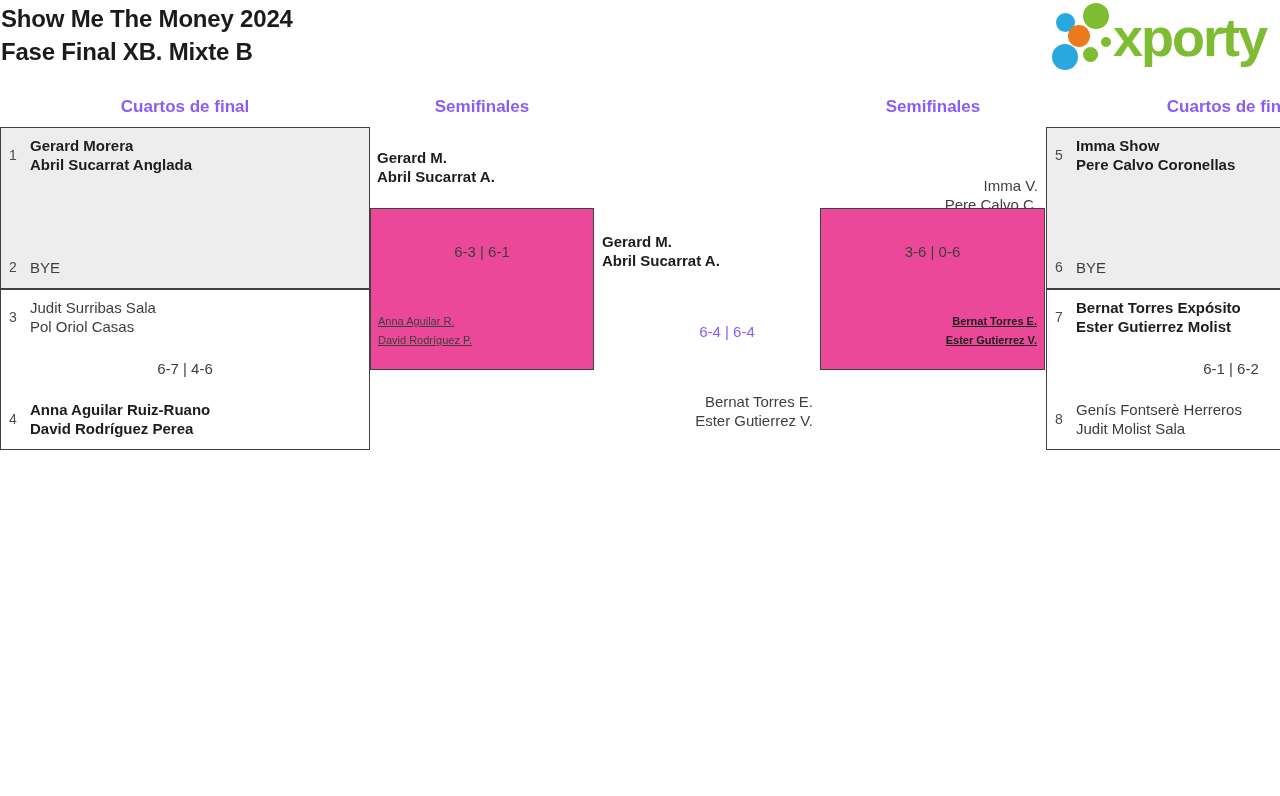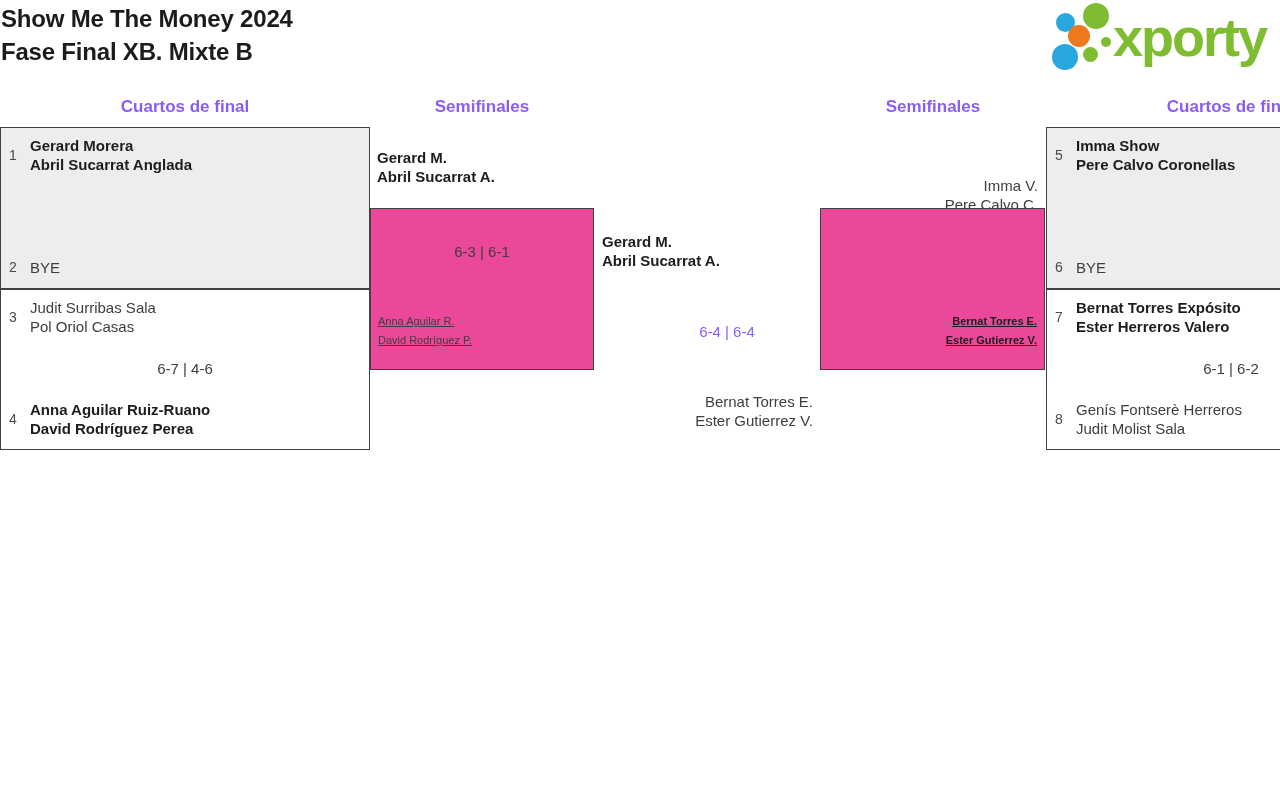--- a/index.html
+++ b/index.html
@@ -131,20 +131,21 @@
   <div class="float-names loser ta-r" style="right:467px;top:392px;">
     <div>Bernat Torres E.</div>
     <div>Ester Gutierrez V.</div>
   </div>
 
   <div class="float-names loser ta-r" style="right:242px;top:148px;margin-top:28px;">
     <div>Imma V.</div>
     <div>Pere Calvo C.</div>
   </div>
   <div class="sf-box" style="left:820px;top:208px;width:225px;height:162px;">
+    <div class="sf-score">3-6 | 0-6</div>
     <div class="sf-team winner ta-r" style="right:7px;">
       <div>Bernat Torres E.</div>
       <div>Ester Gutierrez V.</div>
     </div>
   </div>
 
   <div class="box seeded" style="left:1046px;top:127px;width:370px;height:162px;">
     <div class="team">
       <div class="seed">5</div>
       <div class="names winner">
@@ -158,21 +159,21 @@
         <div>BYE</div>
       </div>
     </div>
   </div>
 
   <div class="box" style="left:1046px;top:289px;width:370px;height:161px;">
     <div class="team">
       <div class="seed">7</div>
       <div class="names winner">
         <div>Bernat Torres Expósito</div>
-        <div>Ester Herreros Valero</div>
+        <div>Ester Gutierrez Molist</div>
       </div>
     </div>
     <div class="score">6-1 | 6-2</div>
     <div class="team">
       <div class="seed">8</div>
       <div class="names loser">
         <div>Genís Fontserè Herreros</div>
         <div>Judit Molist Sala</div>
       </div>
     </div>

